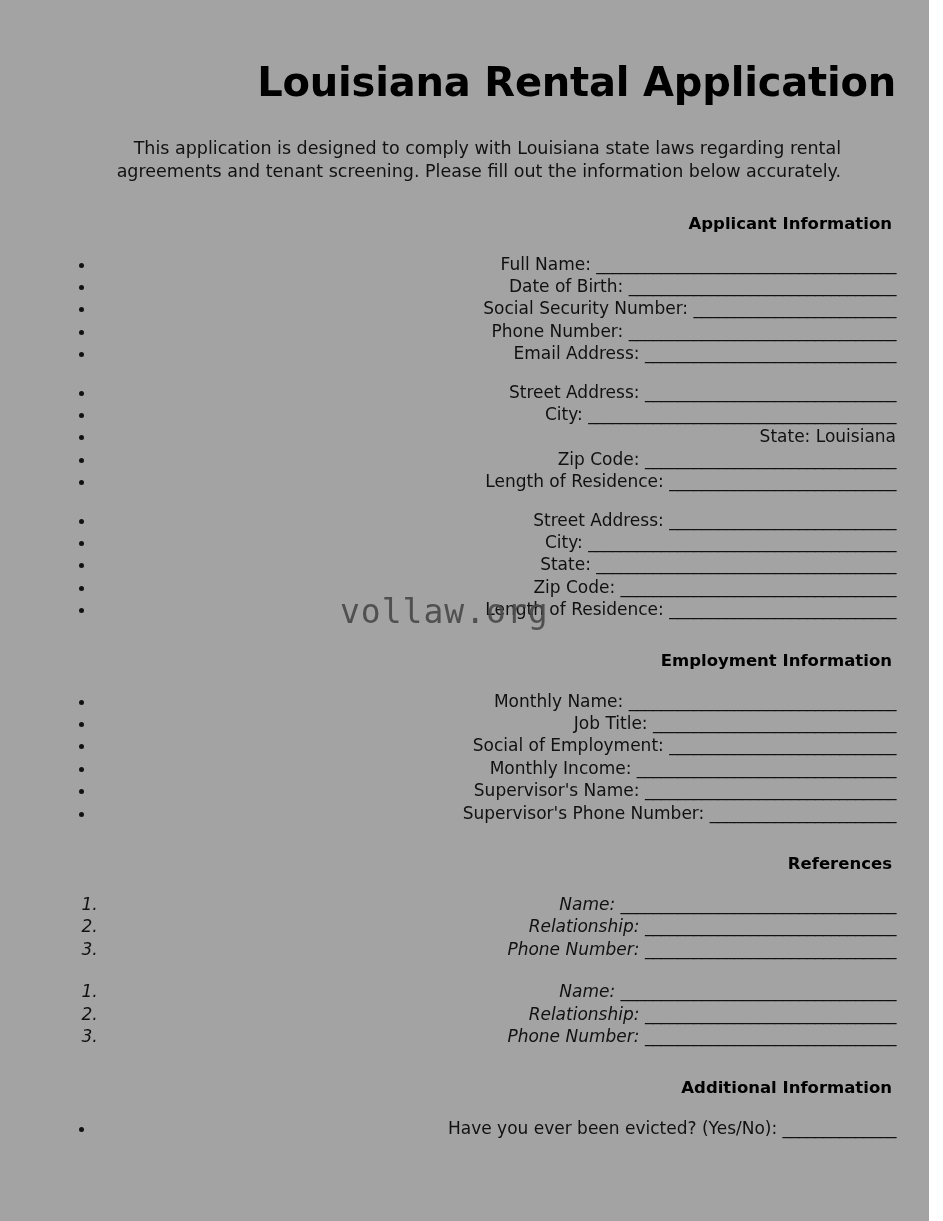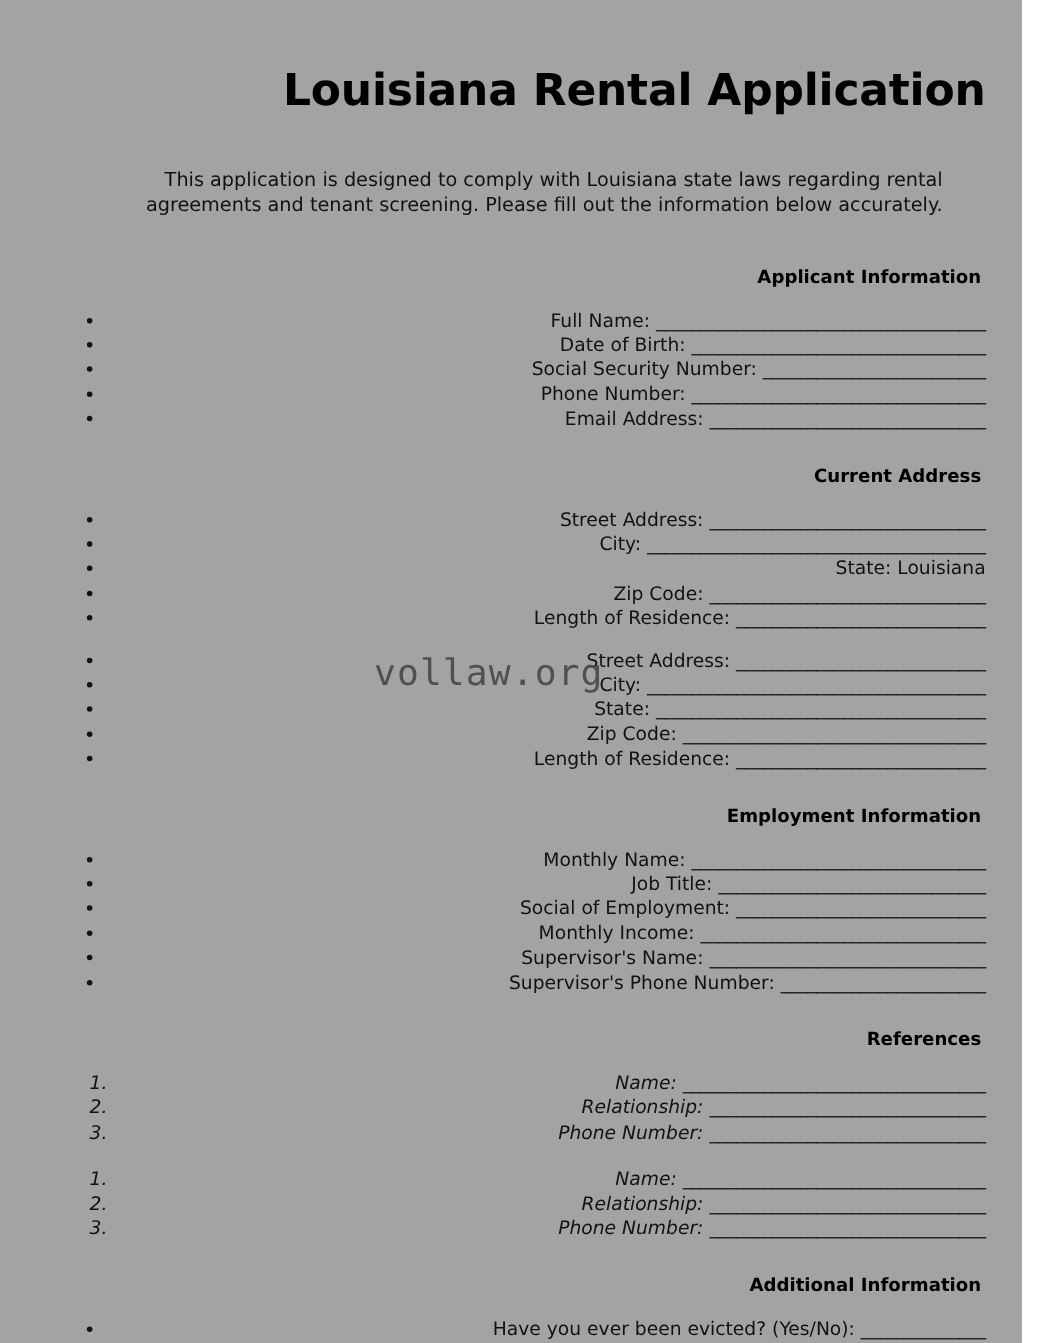--- a/index.html
+++ b/index.html
@@ -33,21 +33,21 @@
     font-weight: bold;
     letter-spacing: -0.2px;
     line-height: 1.0;
     margin: 0;
     padding-top: 62px;
     color: #000;
   }
   .intro {
     font-size: 17.5px;
     line-height: 1.33;
-    margin: 16px;
+    margin: 0;
     padding-top: 35px;
     width: 790px;
     color: #111;
   }
   .section-heading {
     font-size: 16.5px;
     font-weight: bold;
     margin: 4px;
     padding-top: 26px;
     padding-bottom: 0;
@@ -99,21 +99,20 @@
 
     <h2 class="section-heading">Applicant Information</h2>
     <ul class="fields">
       <li><span>Full Name:</span> <span class="blank">_____________________________________</span></li>
       <li><span>Date of Birth:</span> <span class="blank">_________________________________</span></li>
       <li><span>Social Security Number:</span> <span class="blank">_________________________</span></li>
       <li><span>Phone Number:</span> <span class="blank">_________________________________</span></li>
       <li><span>Email Address:</span> <span class="blank">_______________________________</span></li>
     </ul>
 
-    <h2 class="section-heading">Current Address</h2>
     <ul class="fields">
       <li><span>Street Address:</span> <span class="blank">_______________________________</span></li>
       <li><span>City:</span> <span class="blank">______________________________________</span></li>
       <li><span>State: Louisiana</span></li>
       <li><span>Zip Code:</span> <span class="blank">_______________________________</span></li>
       <li><span>Length of Residence:</span> <span class="blank">____________________________</span></li>
     </ul>
 
     <ul class="fields">
       <li><span>Street Address:</span> <span class="blank">____________________________</span></li>

